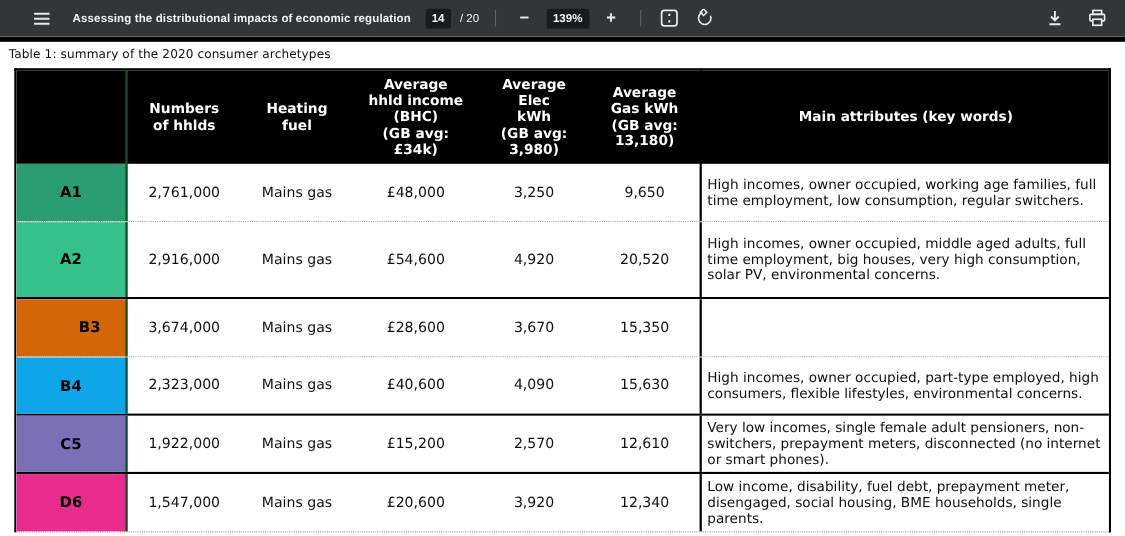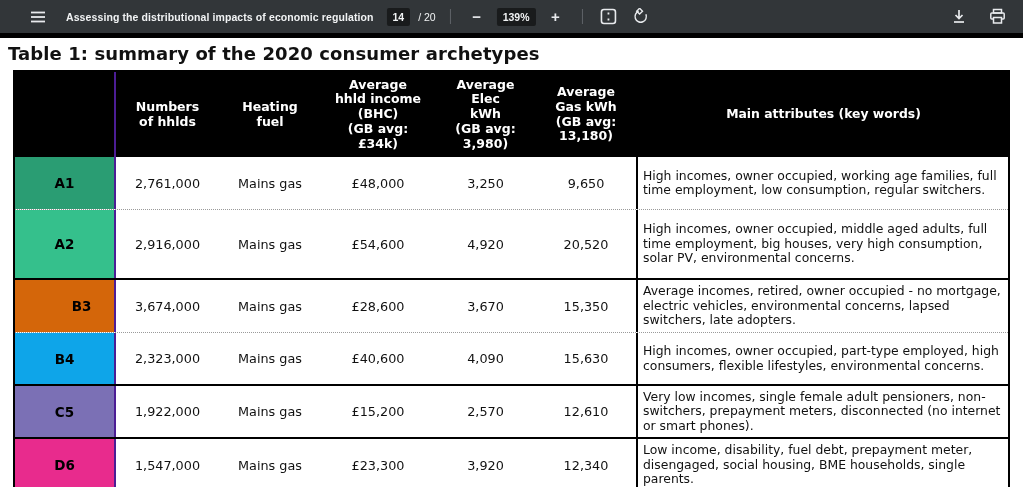--- a/index.html
+++ b/index.html
@@ -23,35 +23,35 @@
     padding: 3px 6px; border-radius: 2px; min-width: 18px; text-align: center; border: none;
   }
   .page-total { font-size: 10.5px; color: #f1f3f4; }
   .tb-sep { width: 1px; height: 15px; background: #5f6368; margin: 0 6px; }
   .tb-right { margin-left: auto; display: flex; align-items: center; gap: 14px; padding-right: 14px; }
   .glyph { font-size: 15px; font-weight: bold; line-height: 1; }
 
   
   .page { background: #fff; height: 454px; overflow: hidden; }
   .top-rule { height: 5px; background: #000; width: 100%; }
-  .table-title { font-size: 18px; font-weight: bold; color: #111;
+  .table-title { font-size: 11px; font-weight: normal; color: #111;
     margin: 5px 0 6px 8px; letter-spacing: .1px; }
 
   .ctable { margin-left: 13px; width: 997px; border: 2px solid #000; border-bottom: none; }
 
   .thead { display: flex; background: #000; color: #fff; height: 85px; }
   .th { display: flex; align-items: center; justify-content: center; text-align: center;
     font-weight: bold; font-size: 12.5px; line-height: 1.18; white-space: pre-line; padding: 2px 2px; }
 
   .trow { display: flex; background: #fff; }
   .sep-dot  { border-bottom: 1px dotted #9a9a9a; }
   .sep-solid{ border-bottom: 2px solid #000; }
   .cell { display: flex; align-items: center; justify-content: center;
     font-size: 12.8px; color: #111; }
-  .c-arch  { width: 101px; border-right: 2px solid #4c1d95; font-weight: bold; font-size: 13.5px; color: #000; }
+  .c-arch  { width: 101px; border-right: 2px solid #14532d; font-weight: bold; font-size: 13.5px; color: #000; }
   .c-num   { width: 103px; }
   .c-fuel  { width: 102px; }
   .c-inc   { width: 114px; }
   .c-elec  { width: 101px; }
   .c-gas   { width: 102px; border-right: 2px solid #000; }
   .c-attr  { flex: 1; justify-content: flex-start; align-items: center; text-align: left;
     font-size: 12.4px; line-height: 1.17; padding: 1px 4px 1px 5px; }
   .h53 { height: 53px; } .h70 { height: 70px; }
 
   svg { display: block; }
@@ -162,21 +162,20 @@
       <div class="cell c-attr">High incomes, owner occupied, middle aged adults, full time employment, big houses, very high consumption, solar PV, environmental concerns.</div>
     </div>
 
     <div class="trow h53 sep-dot">
       <div class="cell c-arch" style="background: rgb(212, 102, 10); padding-left: 34px;">B3</div>
       <div class="cell c-num">3,674,000</div>
       <div class="cell c-fuel">Mains gas</div>
       <div class="cell c-inc">£28,600</div>
       <div class="cell c-elec">3,670</div>
       <div class="cell c-gas">15,350</div>
-      <div class="cell c-attr">Average incomes, retired, owner occupied - no mortgage, electric vehicles, environmental concerns, lapsed switchers, late adopters.</div>
     </div>
 
     <div class="trow h53 sep-solid">
       <div class="cell c-arch" style="background: #0ea5e9;">B4</div>
       <div class="cell c-num">2,323,000</div>
       <div class="cell c-fuel">Mains gas</div>
       <div class="cell c-inc">£40,600</div>
       <div class="cell c-elec">4,090</div>
       <div class="cell c-gas">15,630</div>
       <div class="cell c-attr">High incomes, owner occupied, part-type employed, high consumers, flexible lifestyles, environmental concerns.</div>
@@ -189,19 +188,19 @@
       <div class="cell c-inc">£15,200</div>
       <div class="cell c-elec">2,570</div>
       <div class="cell c-gas">12,610</div>
       <div class="cell c-attr">Very low incomes, single female adult pensioners, non-switchers, prepayment meters, disconnected (no internet or smart phones).</div>
     </div>
 
     <div class="trow h53 sep-dot">
       <div class="cell c-arch" style="background: rgb(232, 43, 141);">D6</div>
       <div class="cell c-num">1,547,000</div>
       <div class="cell c-fuel">Mains gas</div>
-      <div class="cell c-inc">£23,300</div>
+      <div class="cell c-inc">£20,600</div>
       <div class="cell c-elec">3,920</div>
       <div class="cell c-gas">12,340</div>
       <div class="cell c-attr">Low income, disability, fuel debt, prepayment meter, disengaged, social housing, BME households, single parents.</div>
     </div>
   </div>
 </div>
 
 </body></html>

